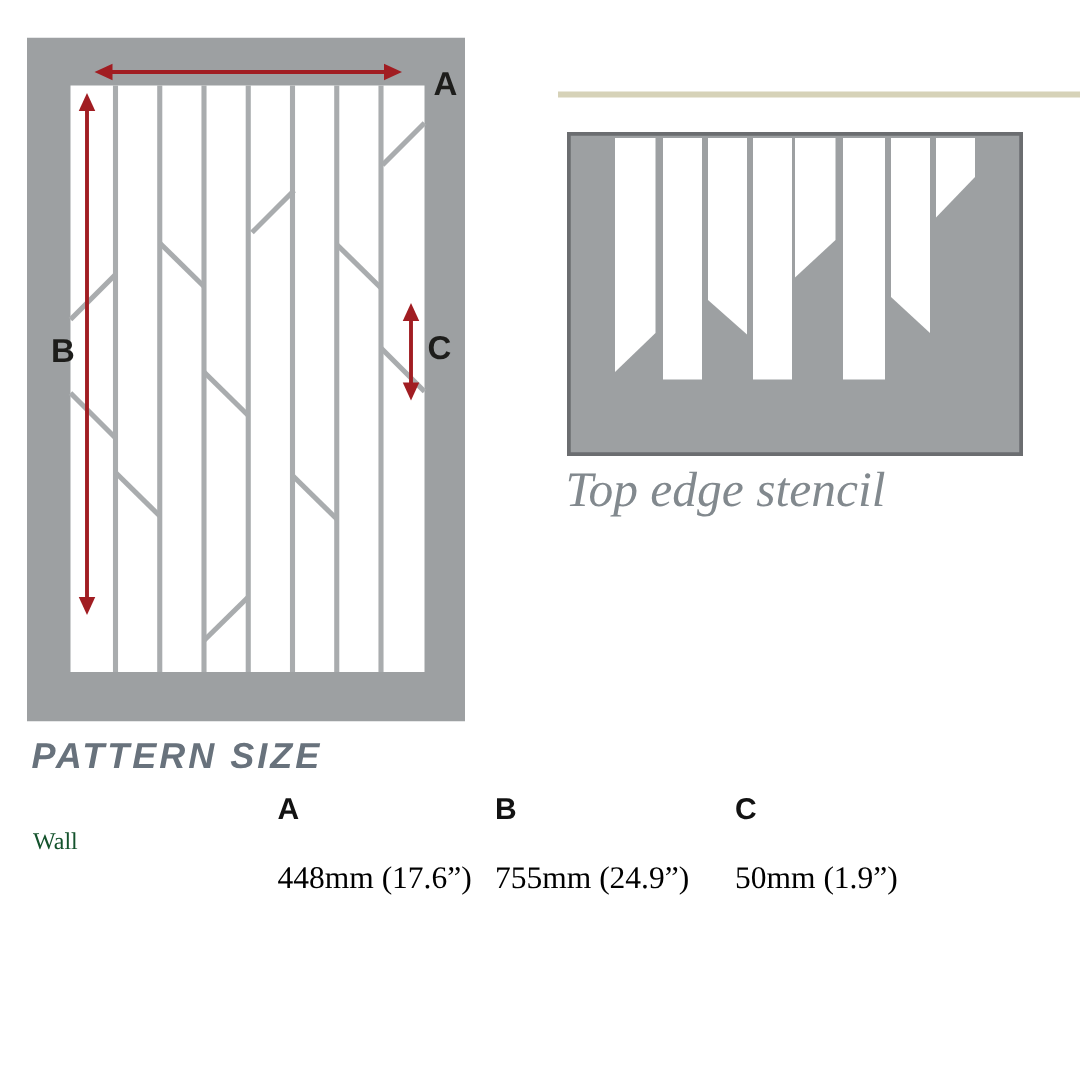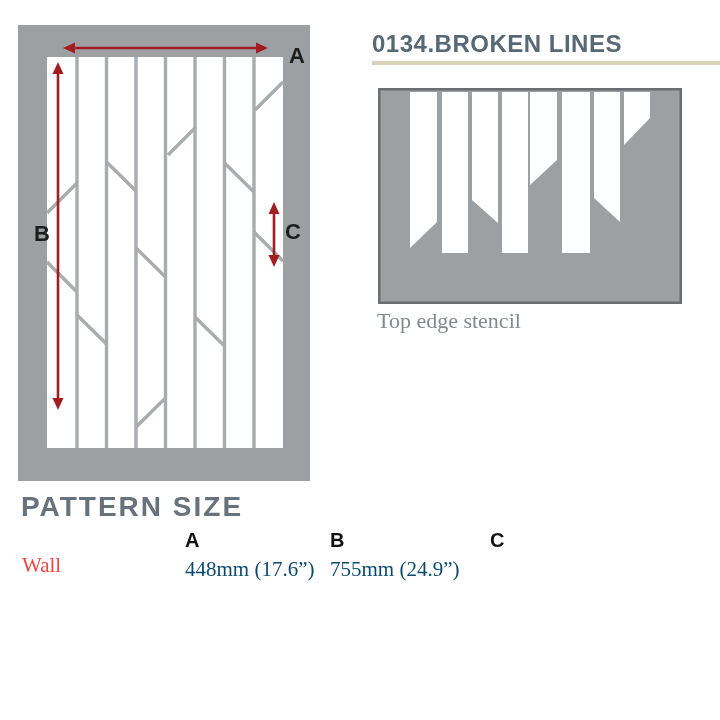--- a/index.html
+++ b/index.html
@@ -29,42 +29,43 @@
   }
   .divider{
     position:absolute;left:372px;top:61px;width:348px;height:4px;
     background:var(--divider-beige,#d6d2b8);
   }
   .stencil-box{position:absolute;left:378px;top:88px;width:304px;height:216px;}
   .stencil-box svg{display:block;}
   .caption{
     position:absolute;left:377px;top:306px;
     font-family:"Liberation Serif", serif;
-    font-size:22px;line-height:1.32;
+    font-size:33px;line-height:1.32;
     color:var(--caption-gray,#82898e);
+    font-style:italic;
   }
 
   
   .ps-heading{
     position:absolute;left:21px;top:491px;
-    font-size:28px;font-weight:bold;letter-spacing:2px;
-    color:var(--heading-slate,#68727c);white-space:nowrap;
+    font-size:24px;font-weight:bold;letter-spacing:2px;
+    color:var(--heading-slate,#68727c);white-space:nowrap;font-style:italic;
   }
   .row-label{
     position:absolute;left:22px;top:553px;
-    font-family:"Liberation Serif", serif;font-size:21px;color:#ef4444;
+    font-family:"Liberation Serif", serif;font-size:16px;color:#14532d;
   }
   .col{position:absolute;top:530px;}
   .col-a{left:185px;}
   .col-b{left:330px;}
   .col-c{left:490px;}
   .col-h{font-weight:bold;font-size:20px;color:#121212;line-height:1;}
   .col-v{
-    font-family:"Liberation Serif", serif;font-size:21px;color:#0c4a6e;
-    margin-top:7px;white-space:nowrap;
+    font-family:"Liberation Serif", serif;font-size:21px;color:#000000;
+    margin-top:23px;white-space:nowrap;
   }
 </style>
 </head>
 <body>
 
 <div class="page">
 
   <div class="main-panel">
     <div id="main-svg-host">
         <svg width="292" height="456" viewBox="0 0 292 456">
@@ -99,21 +100,20 @@
           <line x1="256" y1="186" x2="256" y2="233" stroke="#a11d22" stroke-width="2.6"></line>
           <polygon points="256,177 250.5,189 261.5,189" fill="#a11d22"></polygon>
           <polygon points="256,242 261.5,230 250.5,230" fill="#a11d22"></polygon>
         </svg>
       </div>
     <div class="dim-label" id="label-a">A</div>
     <div class="dim-label" id="label-b">B</div>
     <div class="dim-label" id="label-c">C</div>
   </div>
 
-  <div class="title">0134.BROKEN LINES</div>
   <div class="divider"></div>
 
   <div class="stencil-box" id="stencil-svg-host">
       <svg width="304" height="216" viewBox="0 0 304 216">
         <rect x="1.25" y="1.25" width="301.5" height="213.5" fill="#9da0a2" stroke="#6b6d70" stroke-width="2.5"></rect>
         <polygon points="32,4 59,4 59,134 32,160" fill="#ffffff"></polygon>
         <polygon points="64,4 90,4 90,165 64,165" fill="#ffffff"></polygon>
         <polygon points="94,4 120,4 120,135 94,112" fill="#ffffff"></polygon>
         <polygon points="124,4 150,4 150,165 124,165" fill="#ffffff"></polygon>
         <polygon points="152,4 179,4 179,72 152,97" fill="#ffffff"></polygon>
@@ -134,16 +134,17 @@
     <div class="col col-a">
       <div class="col-h">A</div>
       <div class="col-v">448mm (17.6”)</div>
     </div>
     <div class="col col-b">
       <div class="col-h">B</div>
       <div class="col-v">755mm (24.9”)</div>
     </div>
     <div class="col col-c">
       <div class="col-h">C</div>
+      <div class="col-v">50mm (1.9”)</div>
     </div>
   </div>
 
 </div>
 
 </body></html>

